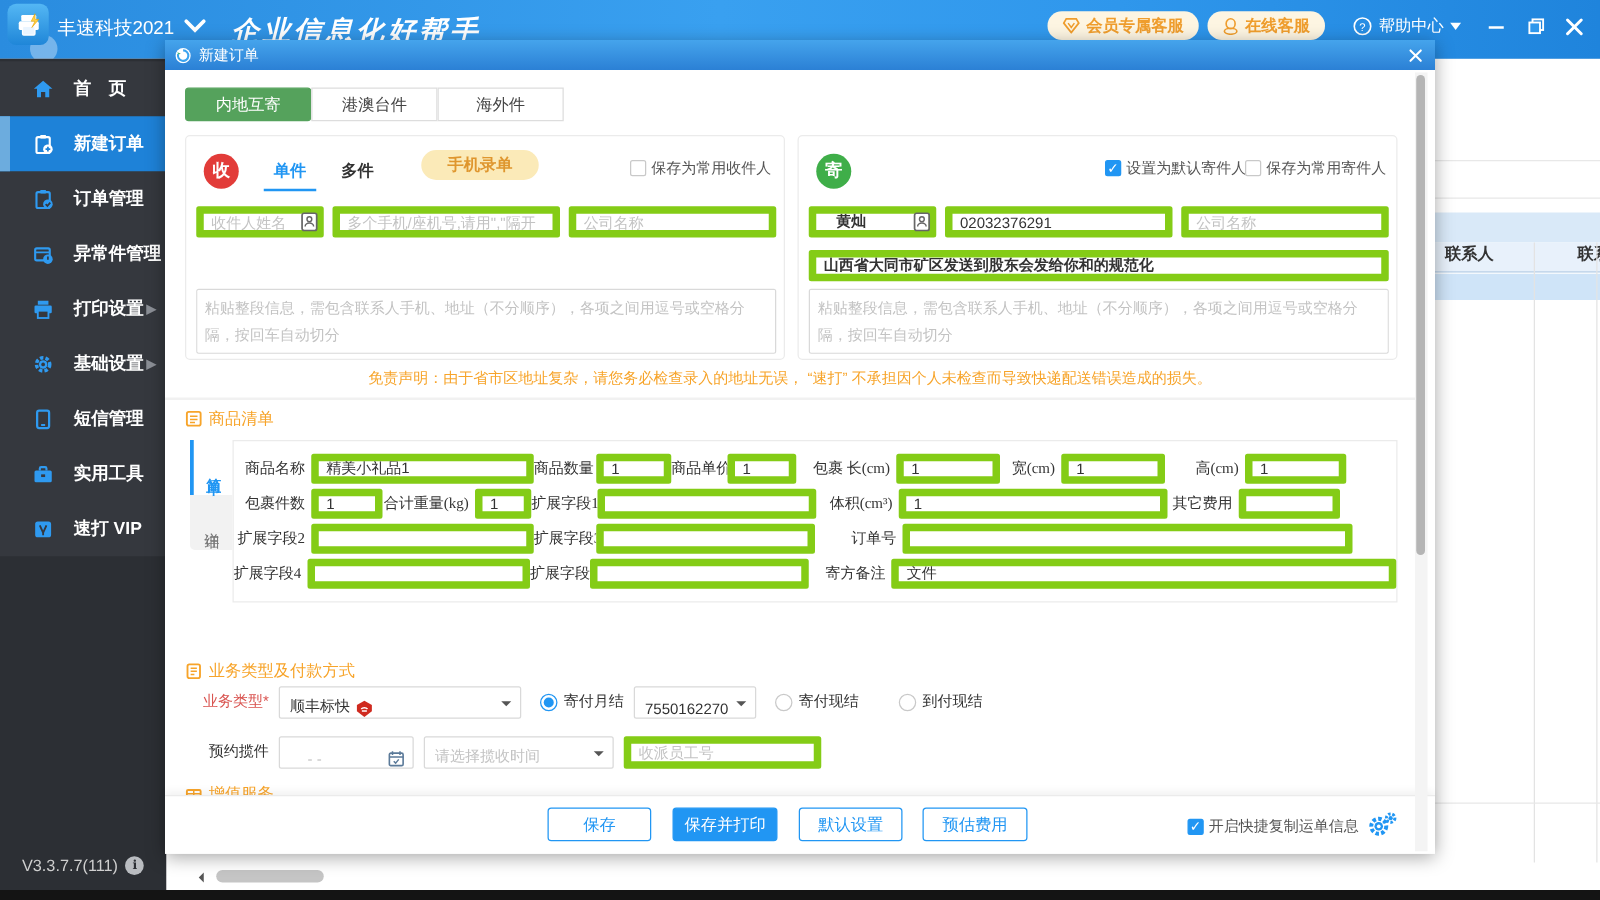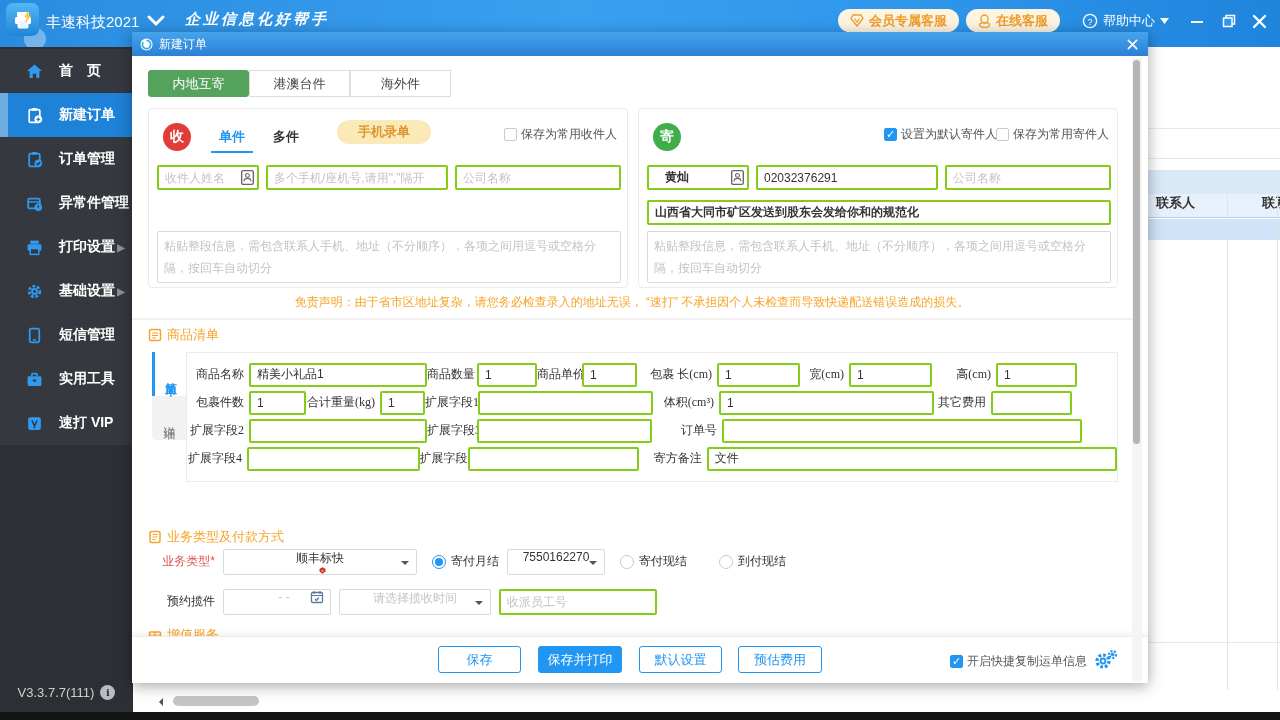--- a/index.html
+++ b/index.html
@@ -8,21 +8,21 @@
   #stage { position:relative; width:1280px; height:720px; background:#e9e9e9; overflow:hidden; }
 
   
   #topbar { left:0; top:0; width:1280px; height:47px;
     background:linear-gradient(90deg,#2a8cdf 0%,#39a0f0 45%,#2f97ec 70%,#1f84dc 100%); }
   .logo-box { left:6px; top:3px; width:33px; height:33px; border-radius:7px;
     background:linear-gradient(180deg,#54b7f4,#1f86d8); display:flex; align-items:center; justify-content:center; }
   .logo-ghost { left:24px; top:28px; width:22px; height:22px; border-radius:50%; background:rgba(255,255,255,.35); }
   .app-name { left:46px; top:13px; color:#fff; font-size:15px; }
   .chev { left:146px; top:14px; }
-  .slogan { left:185px; top:10px; color:#fff; font-size:15px; font-family:"DejaVu Serif",serif; font-style:italic; font-weight:bold; letter-spacing:3px; }
+  .slogan { left:185px; top:10px; color:#fff; font-size:22px; font-family:"DejaVu Serif",serif; font-style:italic; font-weight:bold; letter-spacing:3px; }
   .pill { top:9px; height:23px; border-radius:12px; background:#fdf5e2; color:#ef9d2d; font-size:13px; font-weight:bold;
     display:flex; align-items:center; gap:5px; padding:0 12px; }
   .pill-vip { left:838px; } .pill-online { left:966px; }
   .help { left:1082px; top:12px; color:#fff; font-size:13px; display:flex; align-items:center; gap:5px; }
   .winbtn { top:12px; width:18px; height:18px; display:flex; align-items:center; justify-content:center; }
 
   
   #sidebar { left:0; top:47px; width:133px; height:665px; background:#2c2f34; }
   #side-items { position:absolute; left:0; top:2px; width:133px; background:#35383e; }
   .side-item { position:relative; height:44px; display:flex; align-items:center; padding-left:26px; gap:16px; color:#fff; font-size:14px; font-weight:bold; }
@@ -69,21 +69,21 @@
   .rtabs { position:absolute; left:70px; top:19px; display:flex; gap:28px; font-size:13px; font-weight:bold; }
   .rtab2 { color:#333; position:relative; }
   .rtab2.sel { color:#2196f3; }
   .rtab2.sel::after { content:""; position:absolute; left:-8px; right:-8px; bottom:-7px; height:2px; background:#2196f3; }
   .phone-pill { position:absolute; left:188px; top:11px; width:94px; height:24px; border-radius:12px; background:#fbeab8;
     color:#df962e; font-size:13px; font-weight:bold; display:flex; align-items:center; justify-content:center; }
   .ckrow { position:absolute; display:flex; align-items:center; gap:4px; font-size:12px; color:#555; }
   .ckbox { width:13px; height:13px; border:1px solid #c9c9c9; border-radius:2px; background:#fff; display:flex; align-items:center; justify-content:center;
     font-size:11px; color:#fff; }
   .ckbox.on { background:#2196f3; border-color:#2196f3; }
-  input.fld, .fakefld { border:2px solid #84cc16; border-radius:2px; height:25px; font-size:12px; color:#333; padding:0 6px; background:#fff; outline:none; font-family:"Liberation Sans",sans-serif; }
+  input.fld, .fakefld { border:6px solid #84cc16; border-radius:2px; height:25px; font-size:12px; color:#333; padding:0 6px; background:#fff; outline:none; font-family:"Liberation Sans",sans-serif; }
   input.fld::placeholder, textarea.fld::placeholder { color:#c3c3c3; }
   textarea.fld { border:1px solid #d9d9d9; border-radius:2px; font-size:12px; color:#333; padding:4px 6px; resize:none; outline:none; font-family:"Liberation Sans",sans-serif; line-height:1.8; }
   .bookic { position:absolute; width:17px; height:17px; top:4px; color:#666; }
 
   .disclaimer { left:0; top:262px; width:1000px; text-align:center; color:#f7a42a; font-size:12px; }
   .divider { left:0; top:286px; width:1000px; height:2px; background:#f1f1f1; }
   .sec-head { display:flex; align-items:center; gap:5px; color:#f7a42a; font-size:13px; }
 
   
   #goods-tabs { left:20px; top:320px; width:34px; }
@@ -92,21 +92,21 @@
   .gtab.sel { color:#2196f3; border-left:3px solid #2196f3; background:#fff; font-weight:bold; }
   .gtab.dim { color:#777; background:#f2f2f2; border-radius:0 0 0 4px; }
   #goods-box { left:54px; top:320px; width:932px; height:130px; border:1px solid #ebebeb; background:#fff; padding-top:9px; }
   .grow { display:flex; align-items:center; height:25px; margin-bottom:3px; }
   .glab { font-size:12px; color:#333; text-align:right; padding-right:5px; white-space:nowrap; overflow:hidden;font-family:Liberation Serif, serif; }
   .grow input { height:24px; }
 
   
   .biz-label { font-size:12px; color:#333; width:55px; text-align:right; }
   .biz-label.req { color:#d9534f; }
-  .selbox { border:1px solid #d9d9d9; border-radius:2px; height:26px; background:#fff; display:flex; align-items:center; padding:0 8px; font-size:12px; color:#333; position:relative;flex-direction:column; }
+  .selbox { border:1px solid #d9d9d9; border-radius:2px; height:26px; background:#fff; display:flex; align-items:flex-end; padding:0 8px; font-size:12px; color:#333; position:relative; }
   .selbox .car { position:absolute; right:7px; top:11px; width:0; height:0; border:4px solid transparent; border-top-color:#555; }
   .radio { width:14px; height:14px; border-radius:50%; border:1px solid #c9c9c9; background:#fff; position:relative; flex:0 0 14px; }
   .radio.on { border-color:#2196f3; }
   .radio.on::after { content:""; position:absolute; left:2px; top:2px; width:8px; height:8px; border-radius:50%; background:#2196f3; }
   .rlab { font-size:12px; color:#333; margin-left:5px; }
   .gray { color:#c3c3c3 !important; }
 
   
   #m-footer { left:0; top:604px; width:1016px; height:47px; background:#fff; border-top:1px solid #ebebeb; box-shadow:0 -3px 6px rgba(0,0,0,.05); }
   .fbtn { position:absolute; top:9px; height:27px; border:1px solid #2196f3; border-radius:3px; background:#fff; color:#2196f3;

